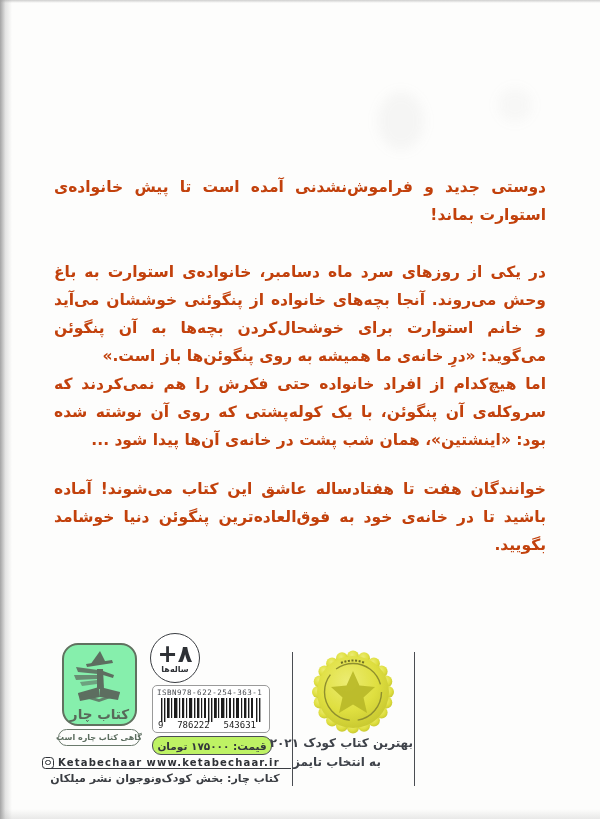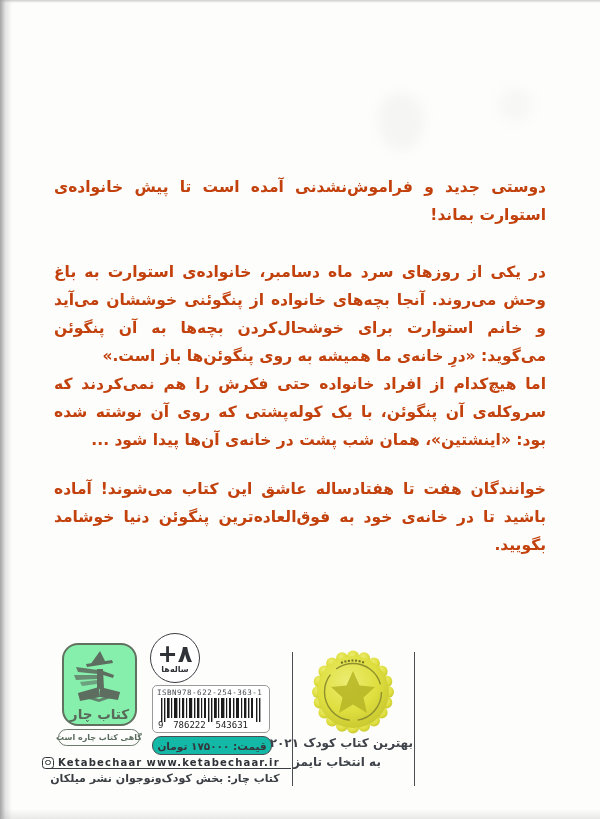--- a/index.html
+++ b/index.html
@@ -50,27 +50,27 @@
     position:absolute;left:150px;top:5px;width:48px;height:48px;border-radius:50%;
     border:1.8px solid #3a3d42;background:#fff;
     display:flex;flex-direction:column;align-items:center;justify-content:center;
   }
   .age-badge .num{font-weight:bold;font-size:24px;line-height:22px;color:#2e3136;direction:ltr;}
   .age-badge .lbl{direction:rtl;font-size:8px;font-weight:bold;color:#2e3136;line-height:9px;}
 
   .isbn-box{
     position:absolute;left:152px;top:57px;width:118px;height:48px;
     border:1px solid #9a9a9a;border-radius:5px;background:#fff;
-    padding:2px 20px 1px 4px;box-sizing:border-box;
+    padding:2px 12px 1px 4px;box-sizing:border-box;
   }
   .isbn-line{font-size:7.5px;letter-spacing:.5px;color:#4a4d52;font-family:"DejaVu Sans Mono",monospace;white-space:nowrap;display:flex;justify-content:space-between;}
   .digits-line{display:flex;justify-content:space-between;font-family:"DejaVu Sans Mono",monospace;font-size:9px;color:#222;line-height:9px;margin-top:-1px;padding:0 1px;}
   .price-pill{
     position:absolute;left:152px;top:108px;width:118px;height:17px;
-    border:1.5px solid #4a4d52;border-radius:9px;background:#14b8a6;
+    border:1.5px solid #4a4d52;border-radius:9px;background:#bef264;
     display:flex;align-items:center;justify-content:center;
     direction:rtl;font-size:10.5px;font-weight:bold;color:#33363b;white-space:nowrap;
   }
   .web-line{
     position:absolute;left:42px;top:128px;width:230px;height:13px;
     display:flex;align-items:center;gap:4px;
     font-weight:bold;font-size:10px;letter-spacing:1.2px;color:#2f3237;white-space:nowrap;
   }
   .ig-icon{width:10px;height:10px;border:1.6px solid #2f3237;border-radius:3.5px;position:relative;flex:0 0 auto;}
   .ig-icon::after{content:"";position:absolute;left:2.2px;top:2.2px;width:3.6px;height:3.6px;border:1.3px solid #2f3237;border-radius:50%;}

